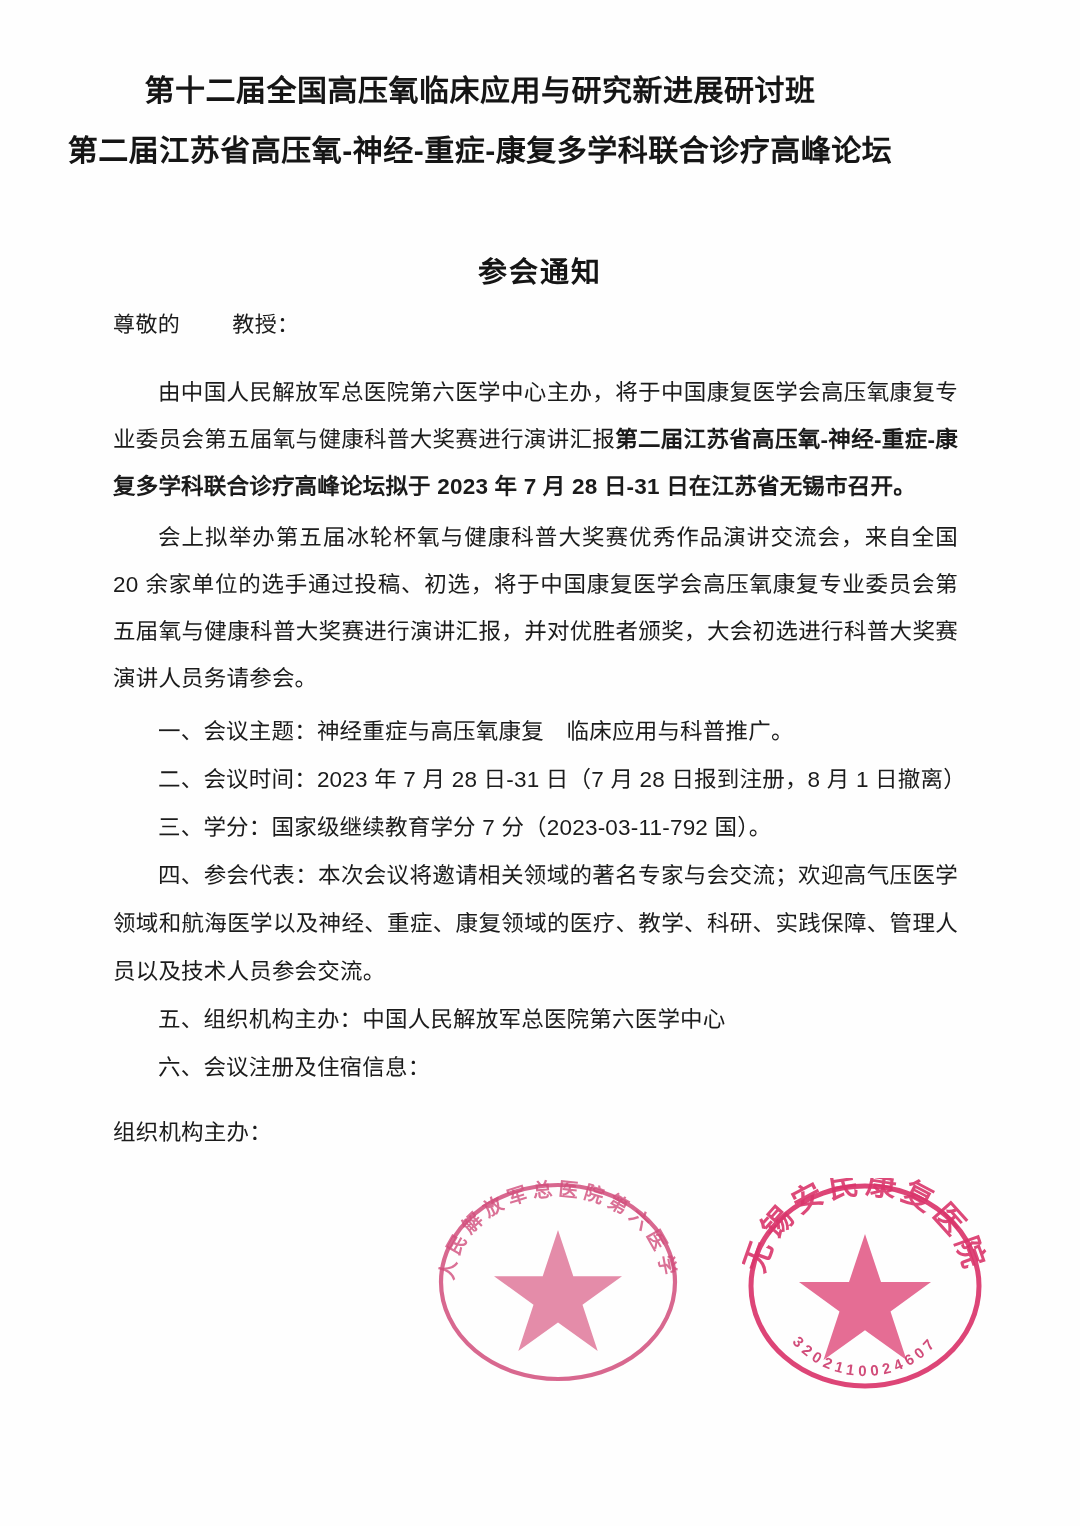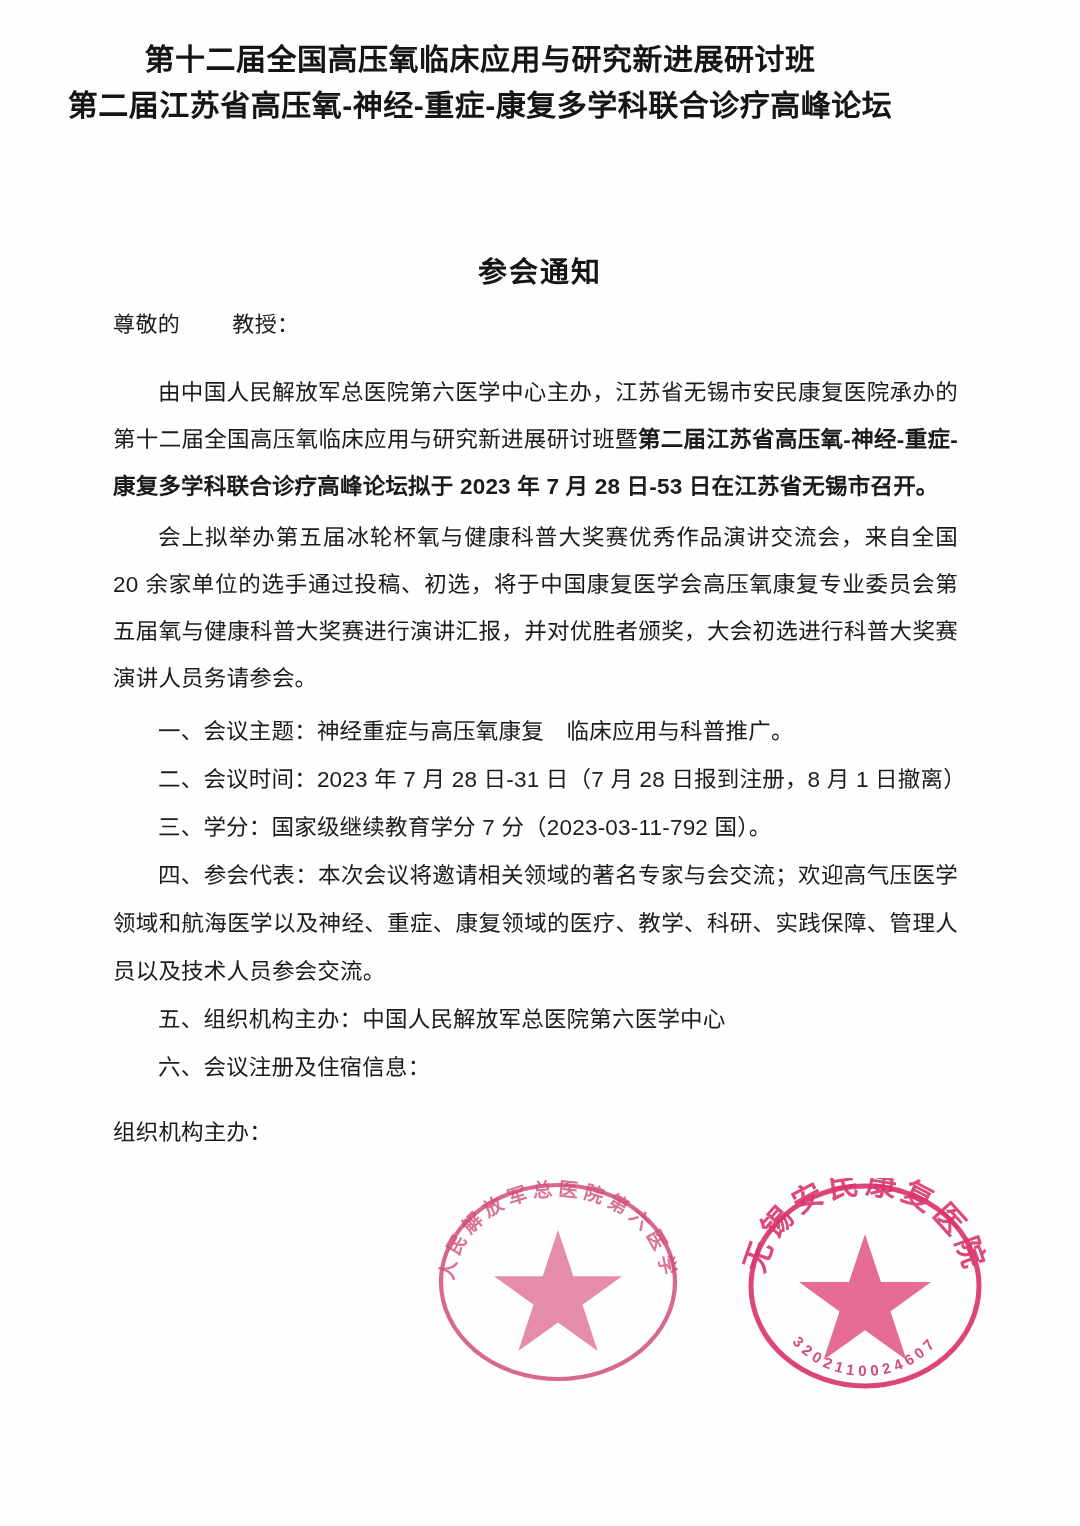--- a/index.html
+++ b/index.html
@@ -16,37 +16,37 @@
     background: #fefefe;
     overflow: hidden;
     font-family: "Liberation Sans", "DejaVu Sans", sans-serif;
     color: #1b1b1b;
   }
 
   
   .doc-title-block {
     position: absolute;
     left: 0;
-    top: 41px;
+    top: 72px;
     width: 960px;
     text-align: center;
   }
   .title-line-1 {
     font-size: 30px;
     font-weight: 700;
     letter-spacing: 0.5px;
     line-height: 1.25;
     color: #151515;
   }
   .title-line-2 {
     font-size: 30px;
     font-weight: 700;
     letter-spacing: 0.5px;
     line-height: 1.25;
-    margin-top: 8px;
+    margin-top: 22px;
     color: #151515;
   }
 
   .subject-title {
     position: absolute;
     left: 0;
     top: 248px;
     width: 1080px;
     text-align: center;
     font-size: 29px;
@@ -121,21 +121,21 @@
     <div class="title-line-1">第十二届全国高压氧临床应用与研究新进展研讨班</div>
     <div class="title-line-2">第二届江苏省高压氧-神经-重症-康复多学科联合诊疗高峰论坛</div>
   </div>
 
   <div class="subject-title">参会通知</div>
 
   <div class="body-area">
 
     <div class="salutation">尊敬的        教授：</div>
 
-    <p class="para"><span>由中国人民解放军总医院第六医学中心主办，江苏省无锡市安民康复医院承办的第十二届全国高压氧临床应用与研究新进展研讨班暨</span><span class="bold">第二届江苏省高压氧-神经-重症-康复多学科联合诊疗高峰论坛拟于 2023 年 7 月 28 日-53 日在江苏省无锡市召开。</span></p>
+    <p class="para"><span>由中国人民解放军总医院第六医学中心主办，将于中国康复医学会高压氧康复专业委员会第五届氧与健康科普大奖赛进行演讲汇报</span><span class="bold">第二届江苏省高压氧-神经-重症-康复多学科联合诊疗高峰论坛拟于 2023 年 7 月 28 日-31 日在江苏省无锡市召开。</span></p>
 
 
     <p class="para">会上拟举办第五届冰轮杯氧与健康科普大奖赛优秀作品演讲交流会，来自全国 20 余家单位的选手通过投稿、初选，将于中国康复医学会高压氧康复专业委员会第五届氧与健康科普大奖赛进行演讲汇报，并对优胜者颁奖，大会初选进行科普大奖赛演讲人员务请参会。</p>
 
     <ul class="items">
       <li>一、会议主题：神经重症与高压氧康复　临床应用与科普推广。</li>
       <li>二、会议时间：2023 年 7 月 28 日-31 日（7 月 28 日报到注册，8 月 1 日撤离）</li>
       <li>三、学分：国家级继续教育学分 7 分（2023-03-11-792 国）。</li>
       <li>四、参会代表：本次会议将邀请相关领域的著名专家与会交流；欢迎高气压医学领域和航海医学以及神经、重症、康复领域的医疗、教学、科研、实践保障、管理人员以及技术人员参会交流。</li>
       <li>五、组织机构主办：中国人民解放军总医院第六医学中心</li>

